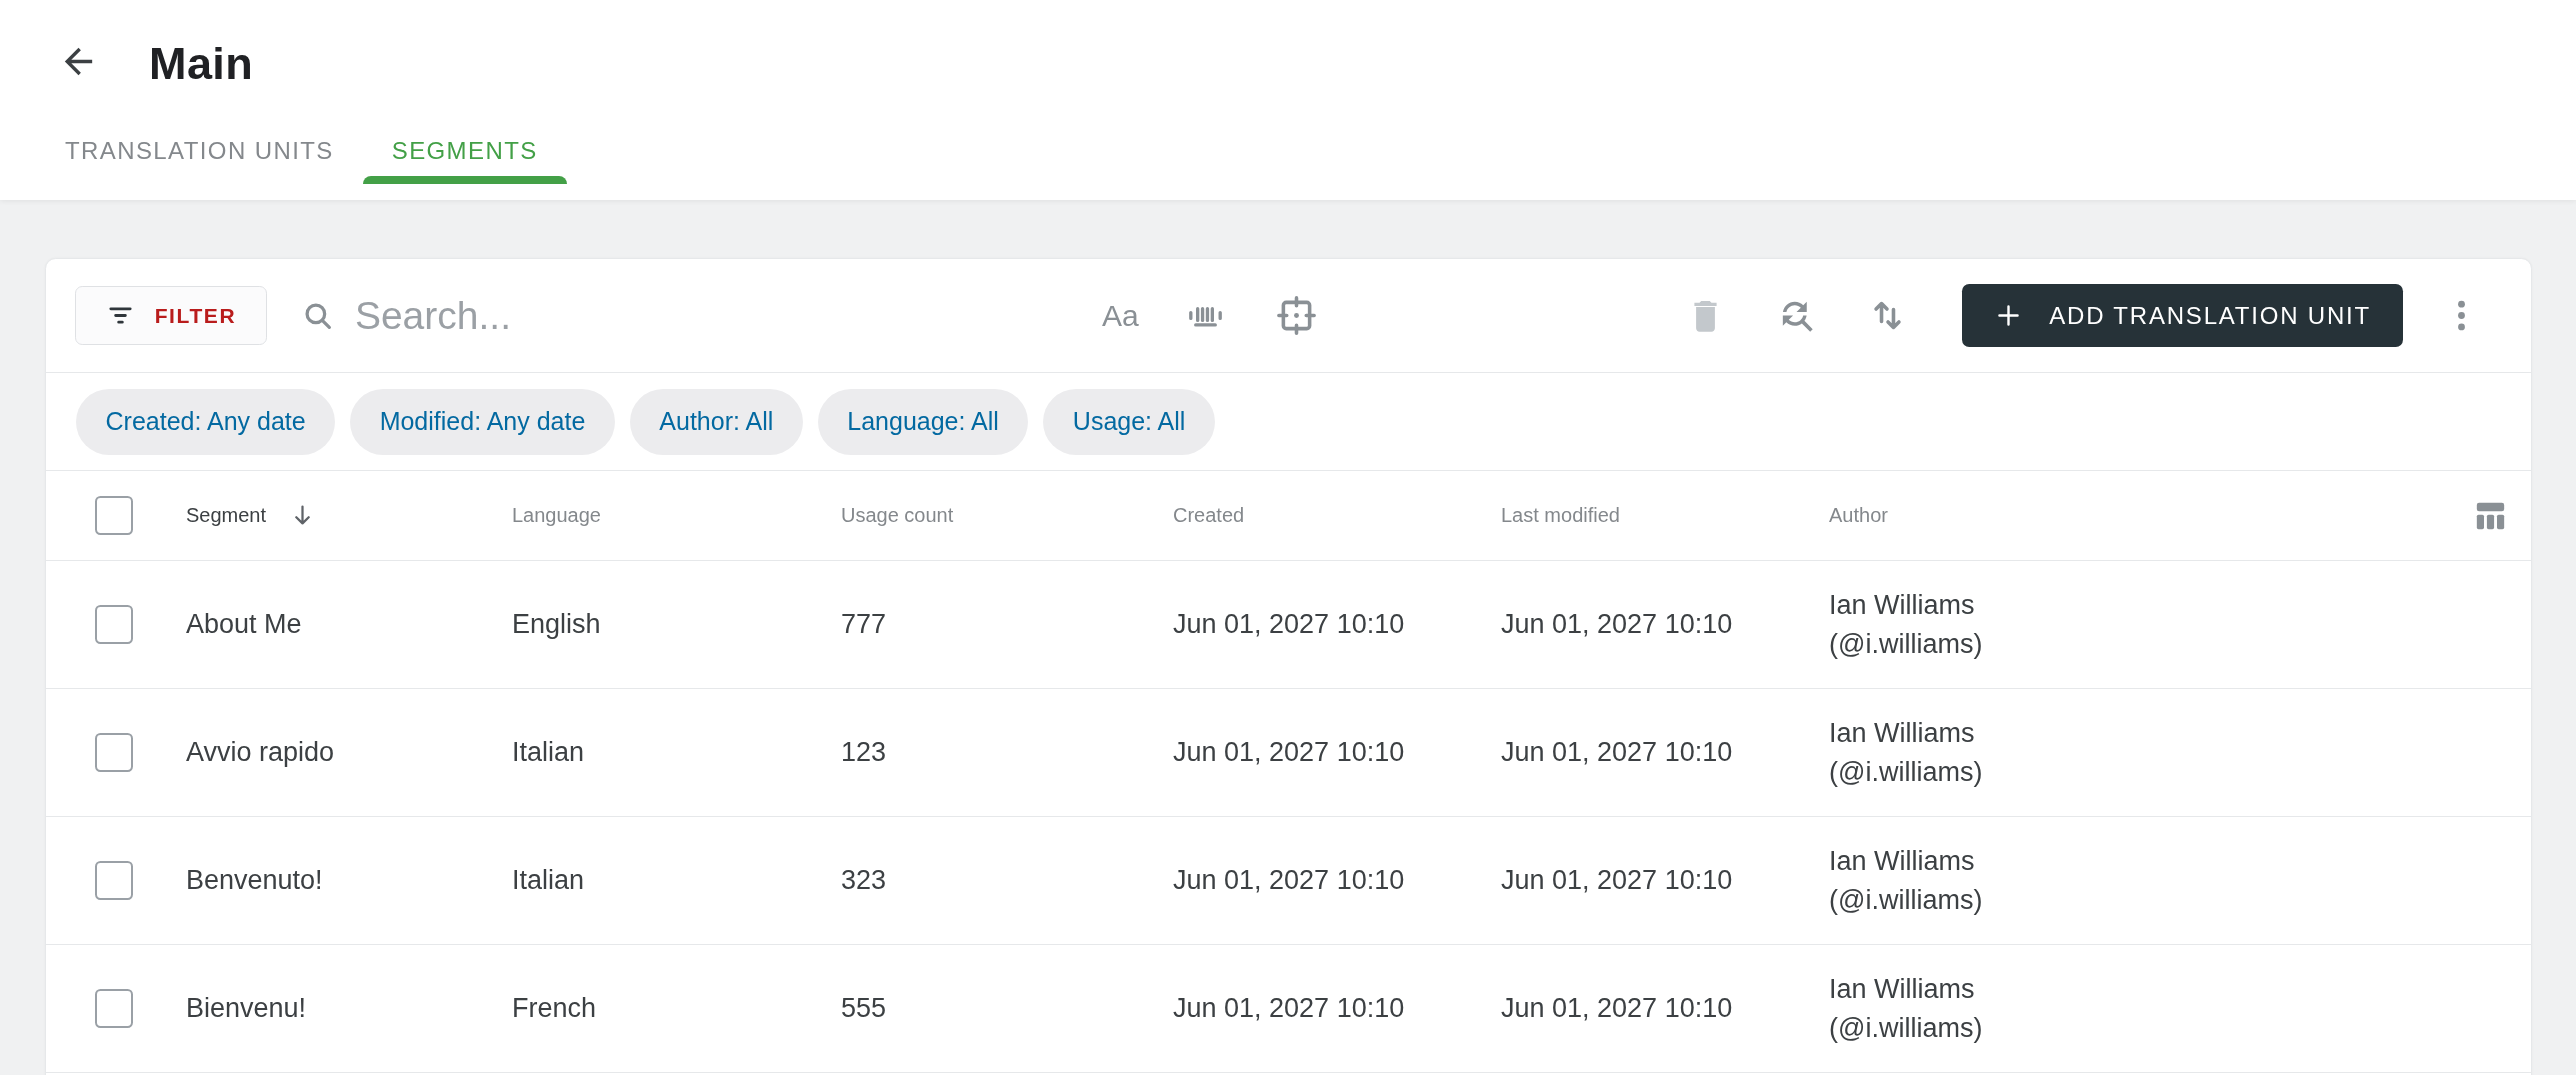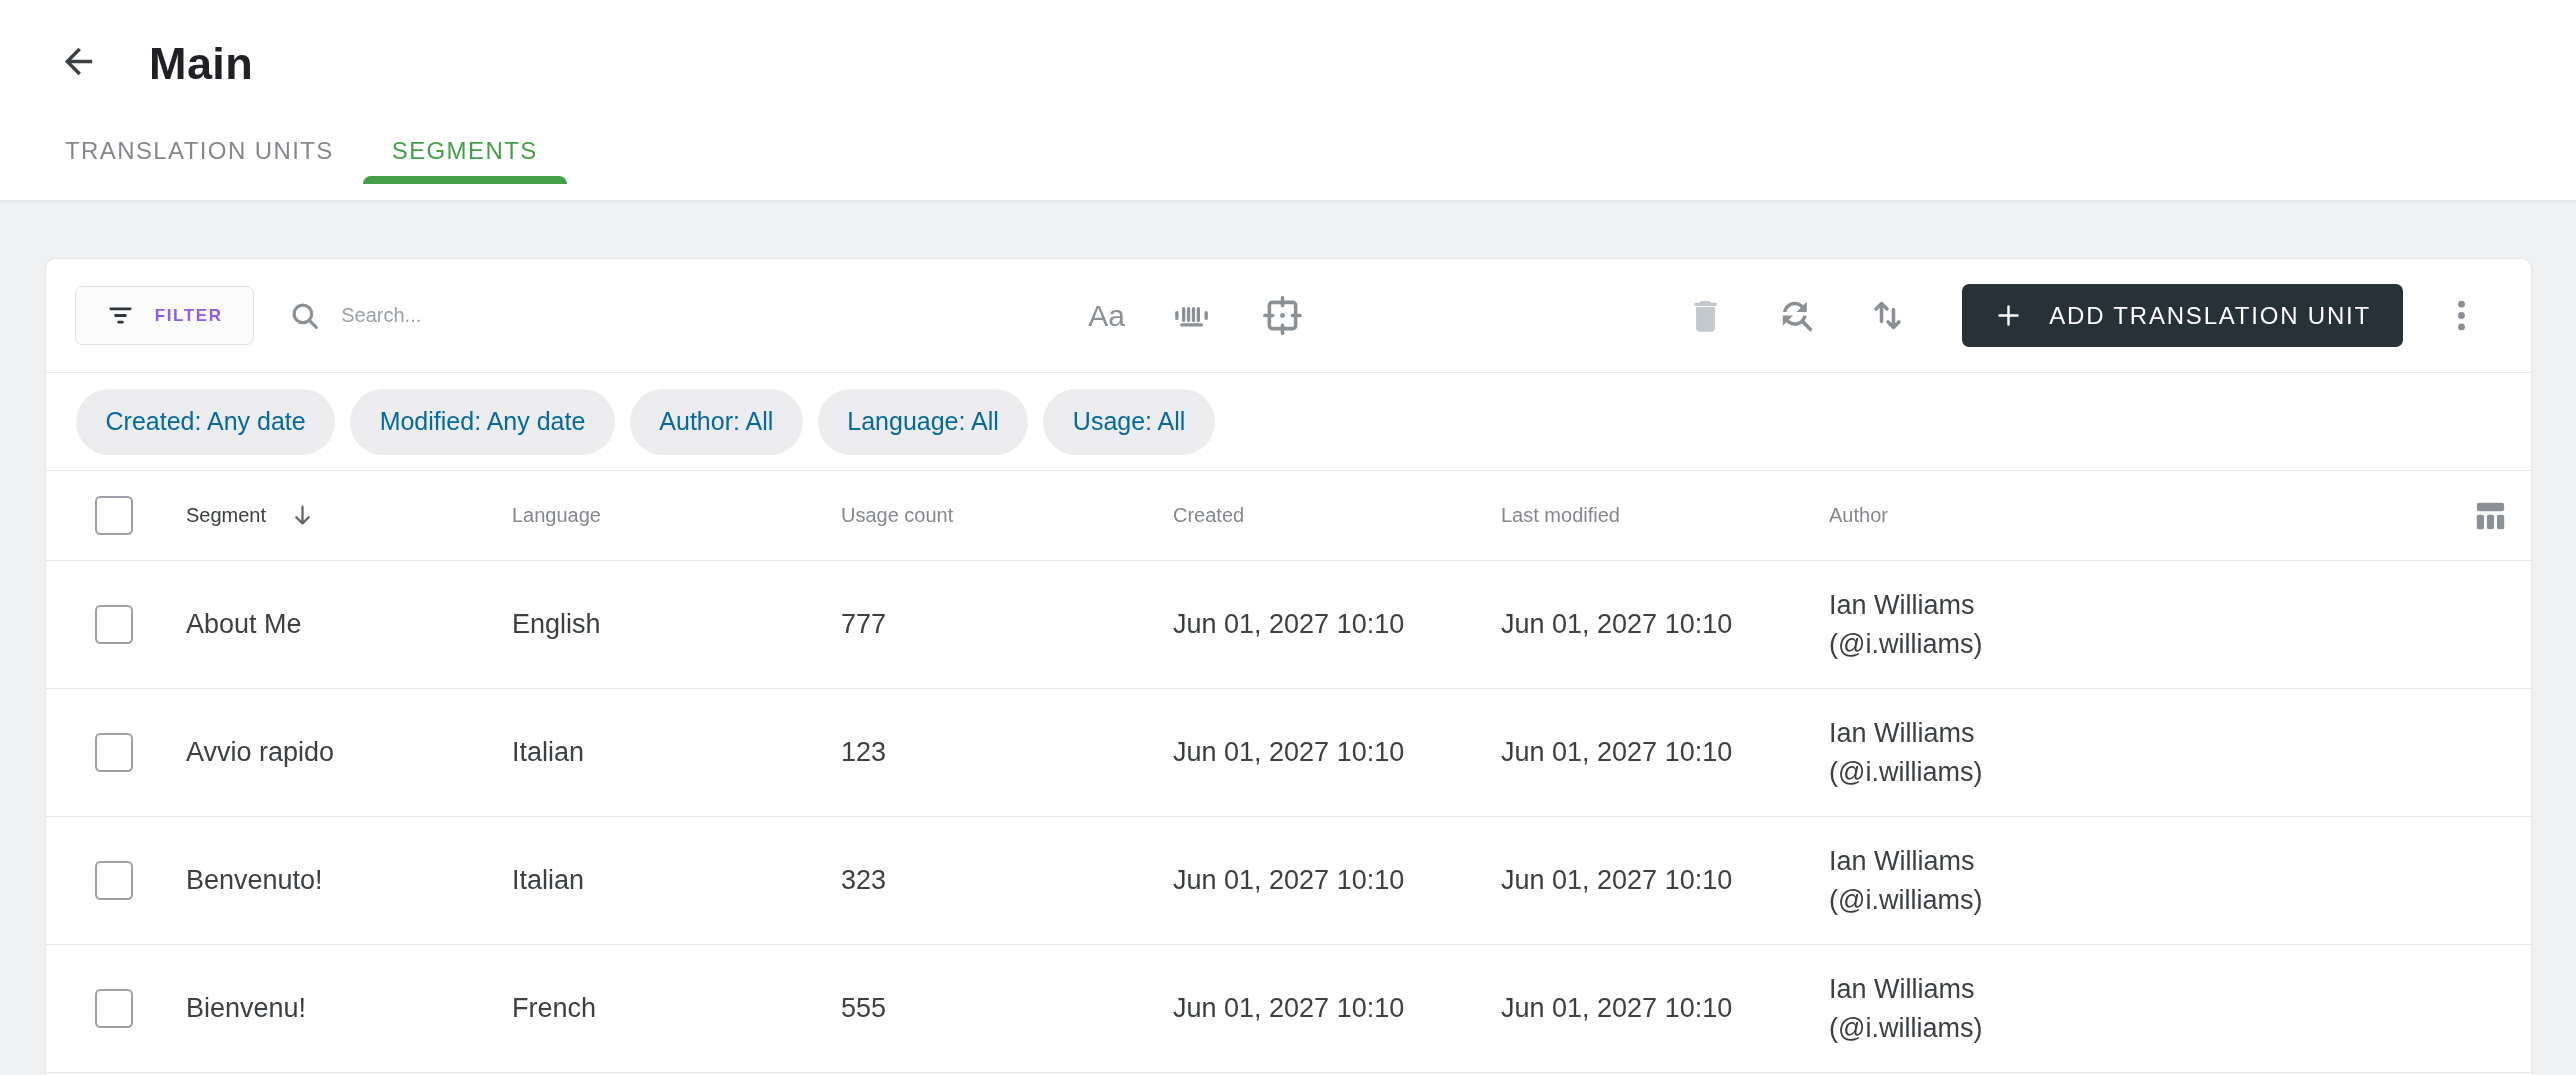--- a/index.html
+++ b/index.html
@@ -88,34 +88,34 @@
     display: flex; align-items: center; gap: 19.7px;
     background: #fbfbfc;
     border: 0.9px solid #dfe1e4;
     border-radius: 7.2px;
     cursor: pointer;
     color: #2f363b;
     flex: none;
   }
   .filter-btn svg { width: 29px; height: 29px; }
   .filter-btn .lbl {
-    font-size: 17px; font-weight: 600; letter-spacing: 1.6px; color: #8b5cf6;
+    font-size: 21px; font-weight: 600; letter-spacing: 1.6px; color: #b91c1c;
     font-family: "Liberation Sans", sans-serif;
   }
   .search-wrap {
     display: flex; align-items: center;
     margin-left: 34px;
     flex: none;
   }
   .search-wrap svg { width: 34px; height: 34px; color: #8a9095; flex: none; }
   .search-input {
     margin-left: 19.7px;
     width: 662px;
     border: none; outline: none;
-    font-size: 20px;
+    font-size: 39px;
     color: #3c4043;
     font-family: "Liberation Sans", sans-serif;
     background: transparent;
   }
   .search-input::placeholder { color: #9ba0a5; }
 
   .tgl { background: none; border: none; cursor: pointer; color: #8a9095;
          display: flex; justify-content: center; flex: none; }
   .tgl-case { margin-left: 85px; font-size: 30px; font-weight: 500; color: #8a9095;
               letter-spacing: 0; font-family: "Liberation Sans", sans-serif; }

